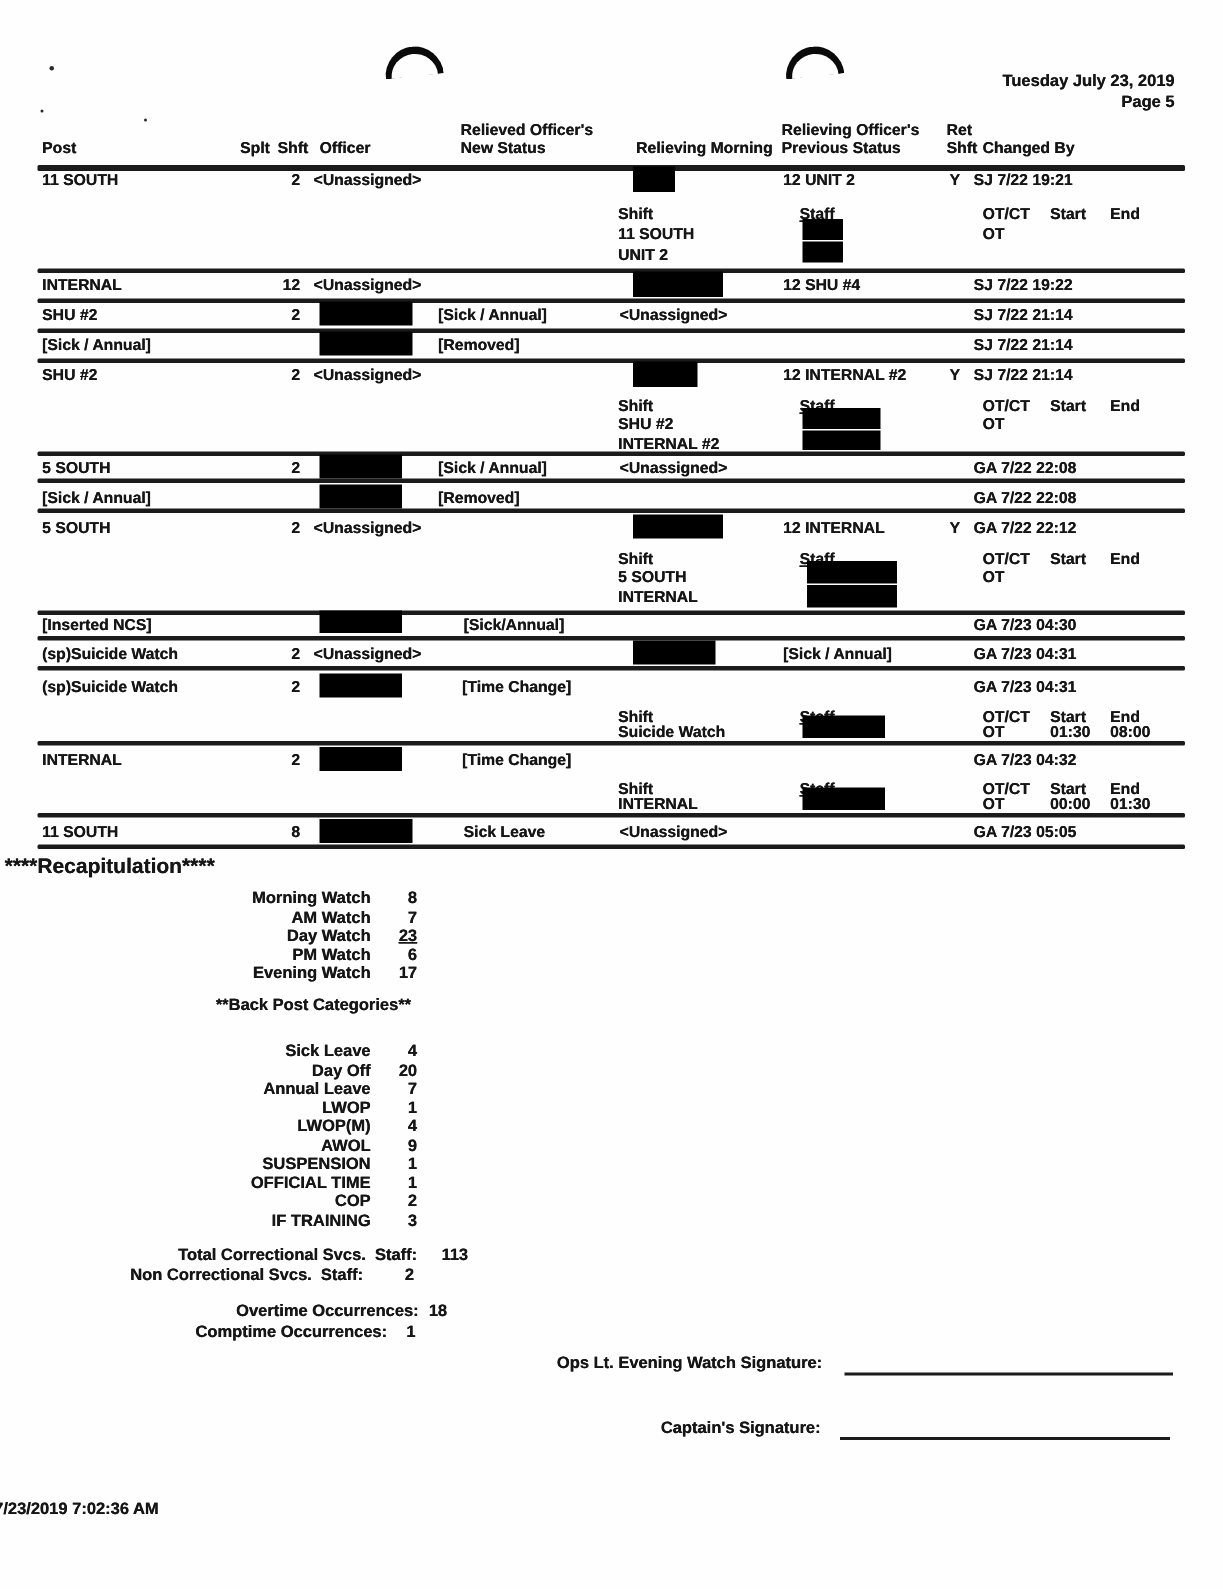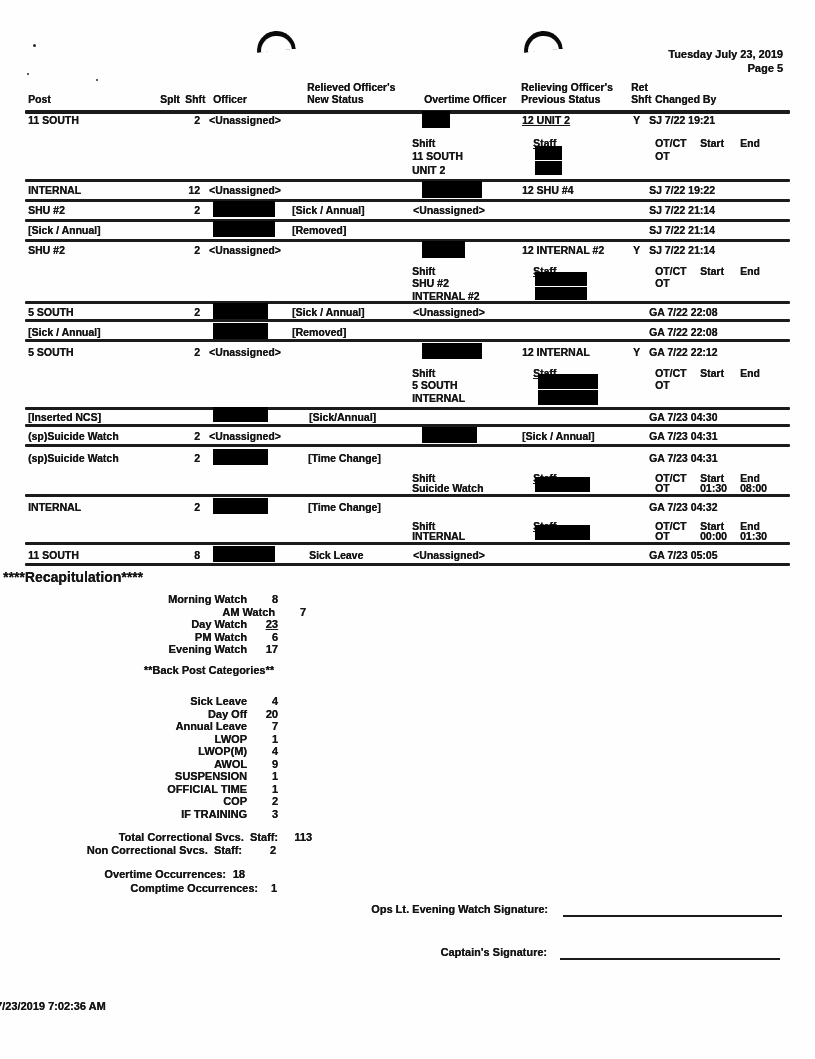--- a/index.html
+++ b/index.html
@@ -41,21 +41,21 @@
 
 <div class="abs cell med" style="right:32px;top:48px;text-align:right">Tuesday July 23, 2019</div>
 <div class="abs cell med" style="right:32px;top:62px;">Page 5</div>
 
 <div class="abs cell" style="left:28px;top:93px">Post</div>
 <div class="abs cell" style="left:160px;top:93px">Splt</div>
 <div class="abs cell" style="left:185px;top:93px">Shft</div>
 <div class="abs cell" style="left:213px;top:93px">Officer</div>
 <div class="abs cell" style="left:307px;top:81px">Relieved Officer's</div>
 <div class="abs cell" style="left:307px;top:93px">New Status</div>
-<div class="abs cell" style="left:424px;top:93px">Overtime Officer</div>
+<div class="abs cell" style="left:424px;top:93px">Relieving Morning</div>
 <div class="abs cell" style="left:521px;top:81px">Relieving Officer's</div>
 <div class="abs cell" style="left:521px;top:93px">Previous Status</div>
 <div class="abs cell" style="left:631px;top:81px">Ret</div>
 <div class="abs cell" style="left:631px;top:93px">Shft</div>
 <div class="abs cell" style="left:655px;top:93px">Changed By</div>
 
 <div id="table-rows">
     <div class="hr thick" style="top: 110px;"></div>
     <div class="hr" style="top: 179px;"></div>
     <div class="hr" style="top: 199px;"></div>
@@ -67,21 +67,21 @@
     <div class="hr" style="top: 407px;"></div>
     <div class="hr" style="top: 424px;"></div>
     <div class="hr" style="top: 444px;"></div>
     <div class="hr" style="top: 494px;"></div>
     <div class="hr" style="top: 542px;"></div>
     <div class="hr" style="top: 563px;"></div>
     <div class="abs cell" style="left: 28px; top: 114px;">11 SOUTH</div>
     <div class="abs cell" style="left: 168px; top: 114px; width: 32px; text-align: right;">2</div>
     <div class="abs cell" style="left: 209px; top: 114px;">&lt;Unassigned&gt;</div>
     <div class="redact" style="left: 422px; top: 111px; width: 28px; height: 17px;"></div>
-    <div class="abs cell" style="left: 522px; top: 114px; text-decoration: underline;">12 UNIT 2</div>
+    <div class="abs cell" style="left: 522px; top: 114px;">12 UNIT 2</div>
     <div class="abs cell" style="left: 633px; top: 114px;">Y</div>
     <div class="abs cell" style="left: 649px; top: 114px;">SJ 7/22 19:21</div>
     <div class="abs cell" style="left: 412px; top: 137px;">Shift</div>
     <div class="abs cell underl" style="left: 533px; top: 137px;">Staff</div>
     <div class="abs cell" style="left: 655px; top: 137px;">OT/CT</div>
     <div class="abs cell" style="left: 700px; top: 137px;">Start</div>
     <div class="abs cell" style="left: 740px; top: 137px;">End</div>
     <div class="abs cell" style="left: 412px; top: 150px;">11 SOUTH</div>
     <div class="abs cell" style="left: 412px; top: 164px;">UNIT 2</div>
     <div class="redact" style="left: 535px; top: 146px; width: 27px; height: 14px;"></div>
@@ -194,21 +194,21 @@
     <div class="abs cell" style="left: 413px; top: 549px;">&lt;Unassigned&gt;</div>
     <div class="abs cell" style="left: 649px; top: 549px;">GA 7/23 05:05</div>
   </div>
 
 <div class="abs cell big" style="left:3px;top:569px">****Recapitulation****</div>
 <div id="recap-watches">
     <div class="recline cell med" style="left: 0px; top: 593px; width: 278px;">
       <span class="lab">Morning Watch</span>
       <span class="val" style="width: 26px; margin-left: 5px;">8</span>
     </div>
-    <div class="recline cell med" style="left: 0px; top: 605.5px; width: 278px; padding-left: 28px;">
+    <div class="recline cell med" style="left: 0px; top: 605.5px; width: 278px;">
       <span class="lab">AM Watch</span>
       <span class="val" style="width: 26px; margin-left: 5px;">7</span>
     </div>
     <div class="recline cell med" style="left: 0px; top: 618px; width: 278px;">
       <span class="lab">Day Watch</span>
       <span class="val" style="width: 26px; margin-left: 5px; text-decoration: underline;">23</span>
     </div>
     <div class="recline cell med" style="left: 0px; top: 630.5px; width: 278px;">
       <span class="lab">PM Watch</span>
       <span class="val" style="width: 26px; margin-left: 5px;">6</span>
@@ -265,21 +265,21 @@
     <div class="recline cell med" style="left: 0px; top: 831px; width: 276px; padding-left: 36px;">
       <span class="lab">Total Correctional Svcs.  Staff:</span>
       <span class="val" style="width: 30px; margin-left: 4px;">113</span>
     </div>
     <div class="recline cell med" style="left: 0px; top: 844px; width: 276px;">
       <span class="lab">Non Correctional Svcs.  Staff:</span>
       <span class="val" style="width: 30px; margin-left: 4px;">2</span>
     </div>
   </div>
 <div id="recap-occurrences">
-    <div class="recline cell med" style="left: 0px; top: 868px; width: 245px;">
+    <div class="recline cell med" style="left: 0px; top: 868px; width: 298px;">
       <span class="lab">Overtime Occurrences:</span>
       <span class="val" style="width: 14px; margin-left: 5px;">18</span>
     </div>
     <div class="recline cell med" style="left: 0px; top: 881.5px; width: 277px;">
       <span class="lab">Comptime Occurrences:</span>
       <span class="val" style="width: 14px; margin-left: 5px;">1</span>
     </div>
   </div>
 
 <div class="abs cell med" style="right:267px;top:903px;text-align:center">Ops Lt. Evening Watch Signature:</div>

